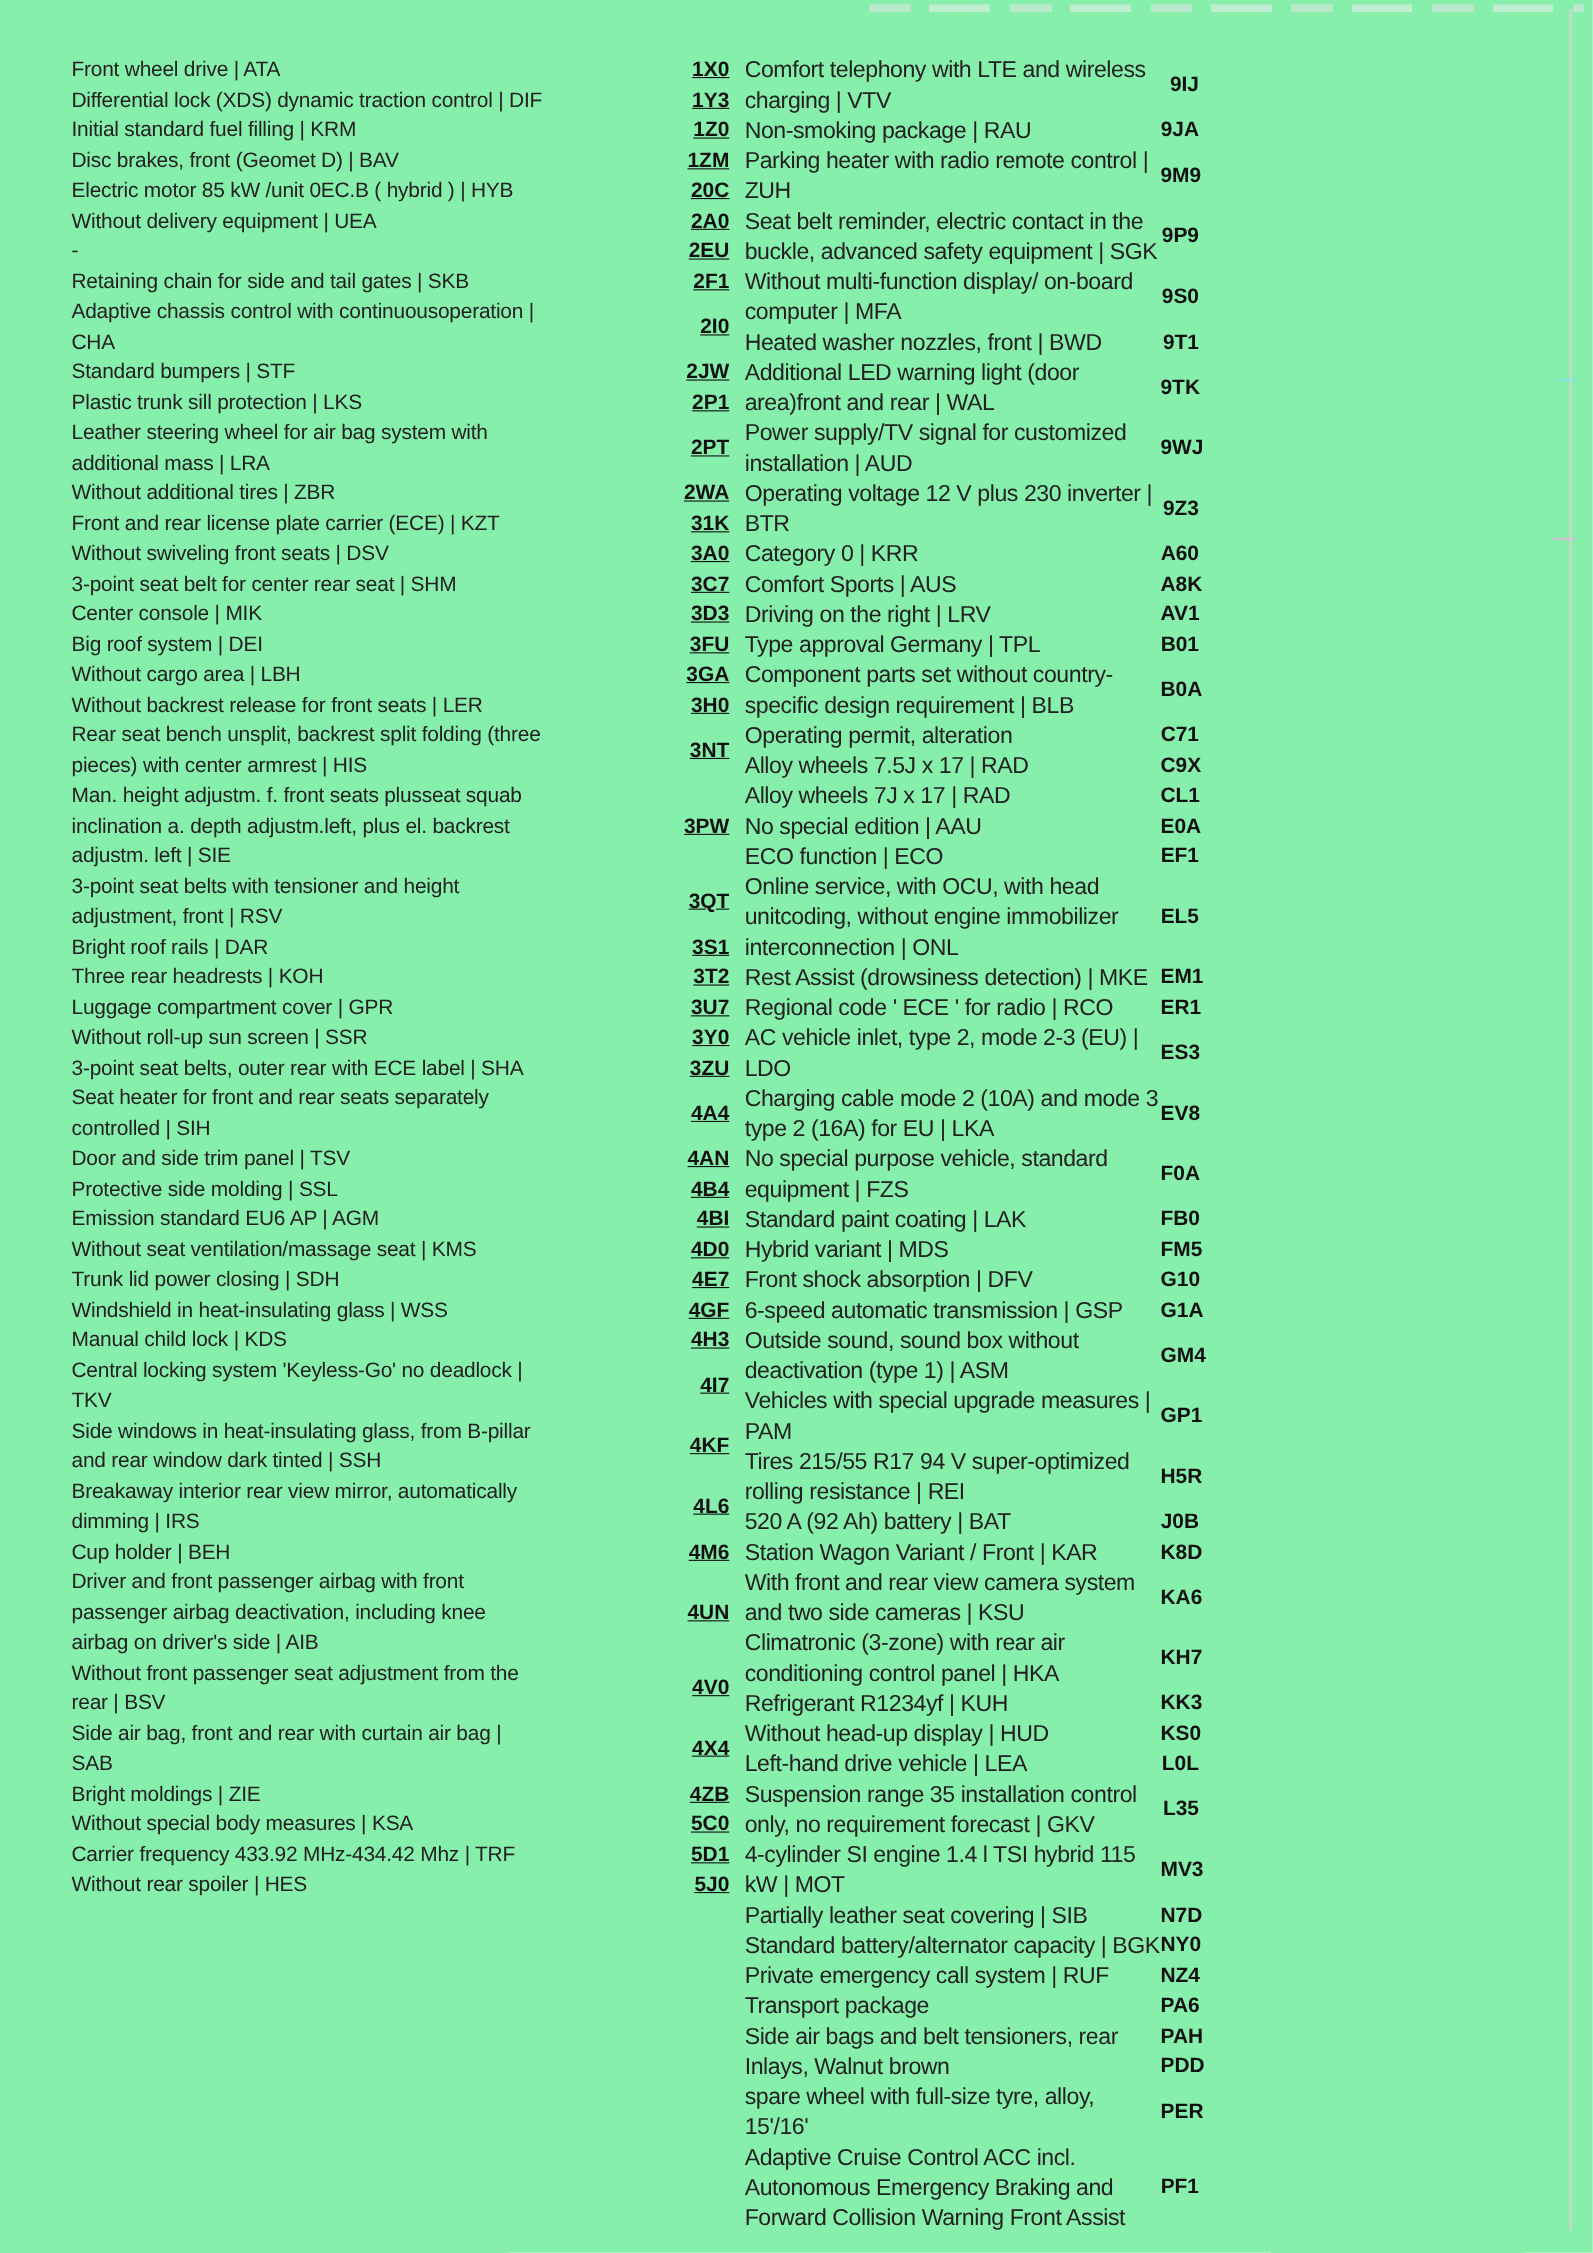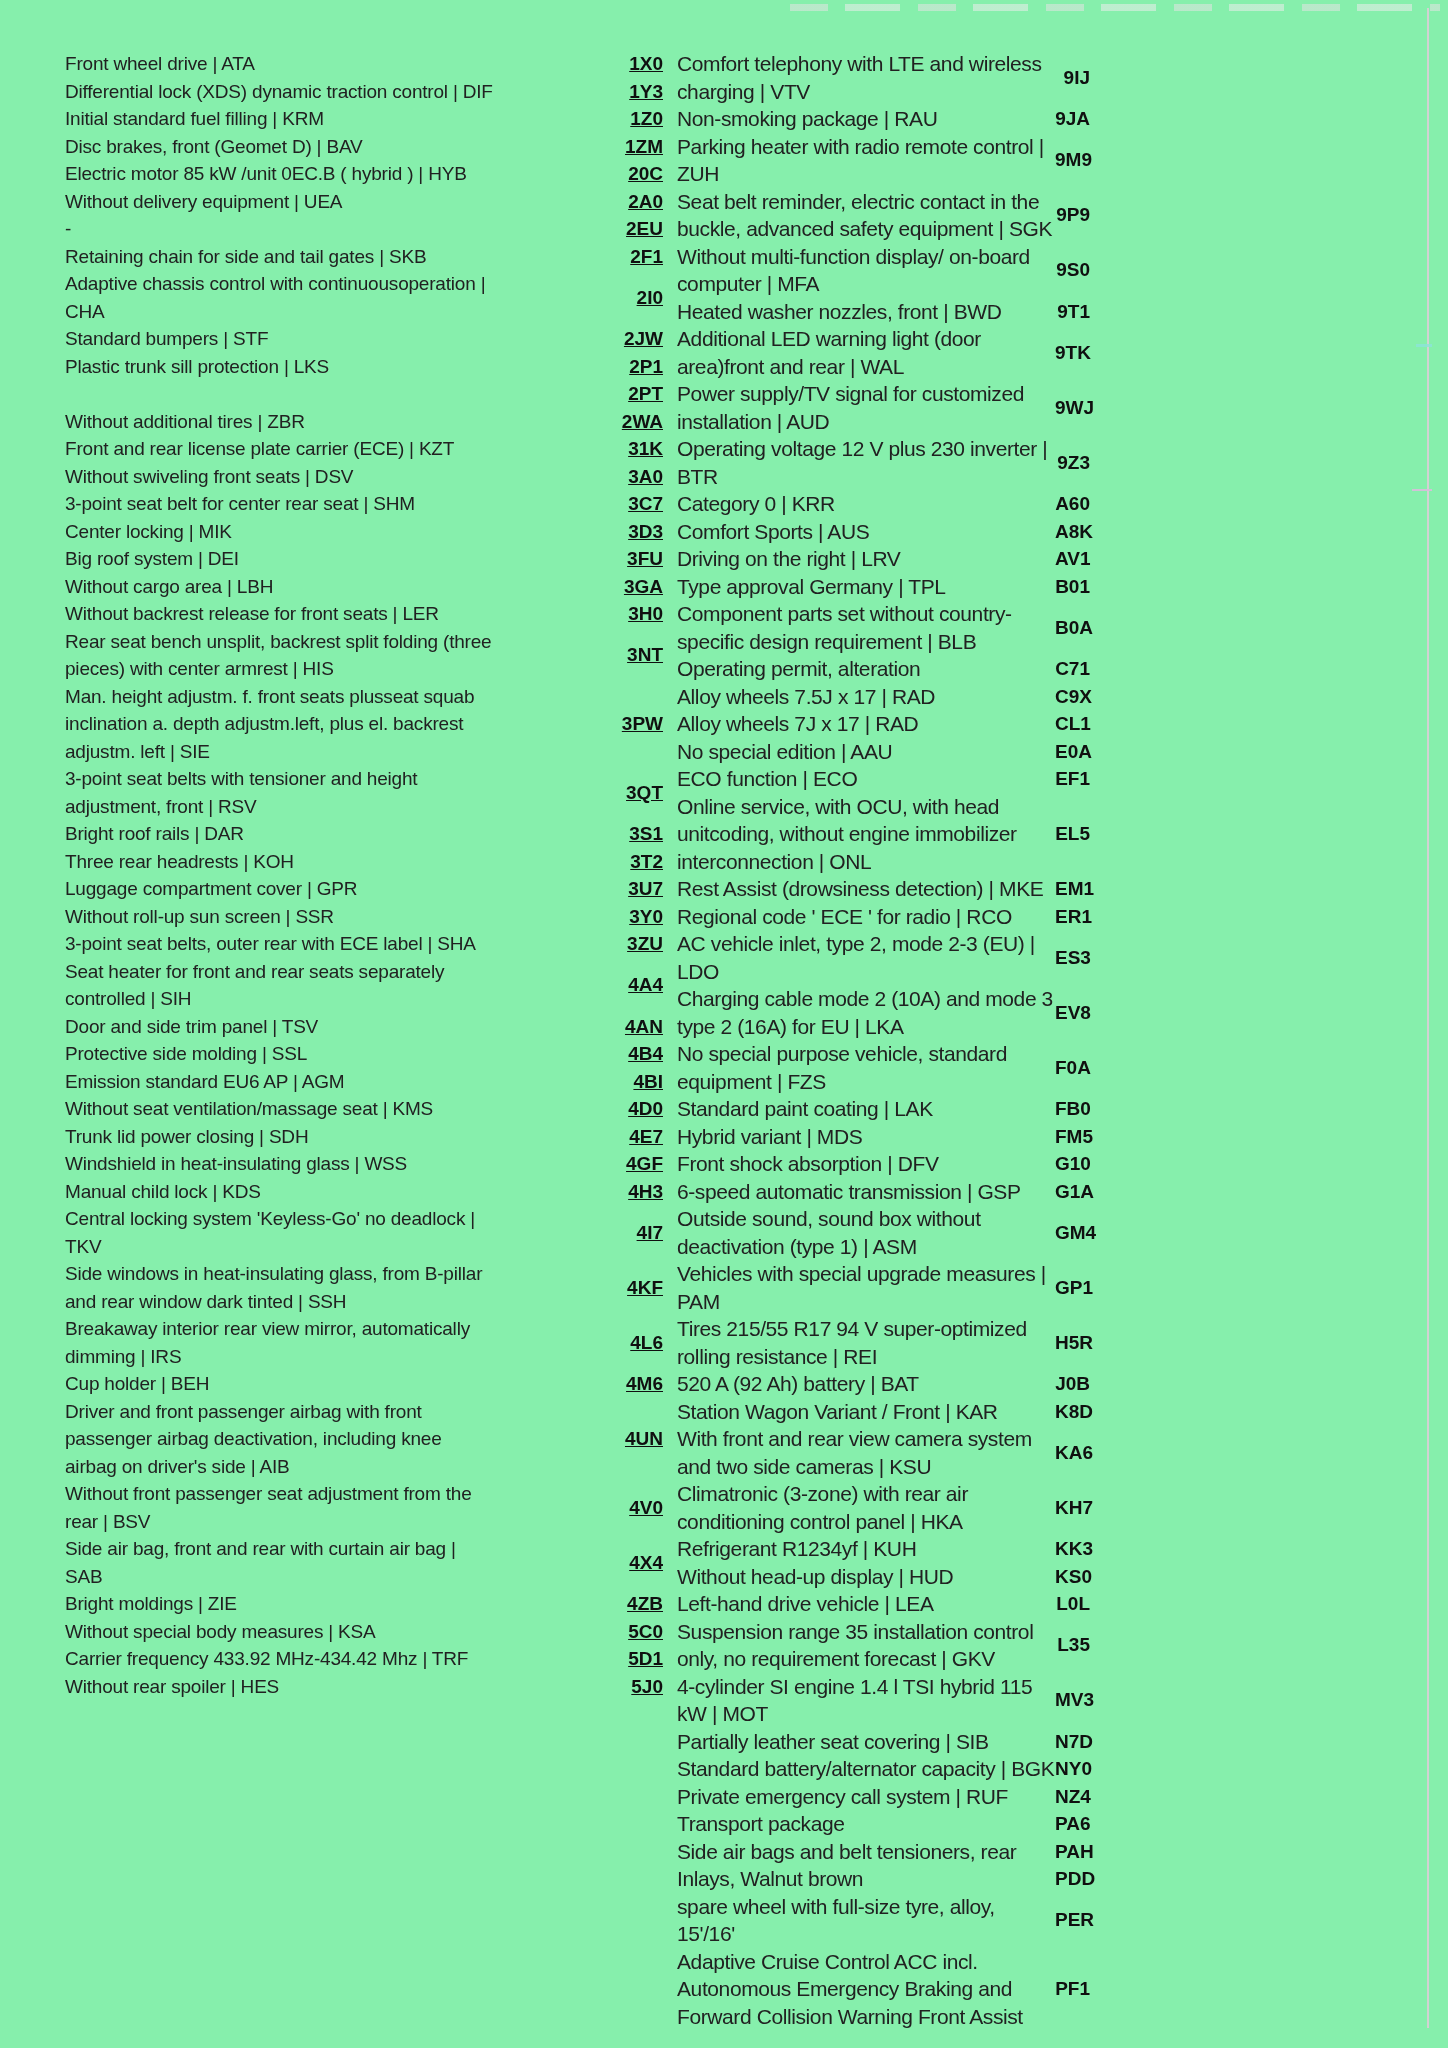--- a/index.html
+++ b/index.html
@@ -127,20 +127,21 @@
         <div class="desc">Standard bumpers | STF</div>
         <div class="code">2JW</div>
       </div>
 
       <div class="trow">
         <div class="desc">Plastic trunk sill protection | LKS</div>
         <div class="code">2P1</div>
       </div>
 
       <div class="trow">
+        <div class="desc">Leather steering wheel for air bag system with additional mass | LRA</div>
         <div class="code">2PT</div>
       </div>
 
       <div class="trow">
         <div class="desc">Without additional tires | ZBR</div>
         <div class="code">2WA</div>
       </div>
 
       <div class="trow">
         <div class="desc">Front and rear license plate carrier (ECE) | KZT</div>
@@ -152,21 +153,21 @@
         <div class="code">3A0</div>
       </div>
 
       <div class="trow">
         <div class="desc">3-point seat belt for center rear seat | SHM</div>
         <div class="code">3C7</div>
       </div>
 
 
       <div class="trow">
-        <div class="desc">Center locking | MIK</div>
+        <div class="desc">Center console | MIK</div>
         <div class="code">3D3</div>
       </div>
 
       <div class="trow">
         <div class="desc">Big roof system | DEI</div>
         <div class="code">3FU</div>
       </div>
 
       <div class="trow">
         <div class="desc">Without cargo area | LBH</div>

